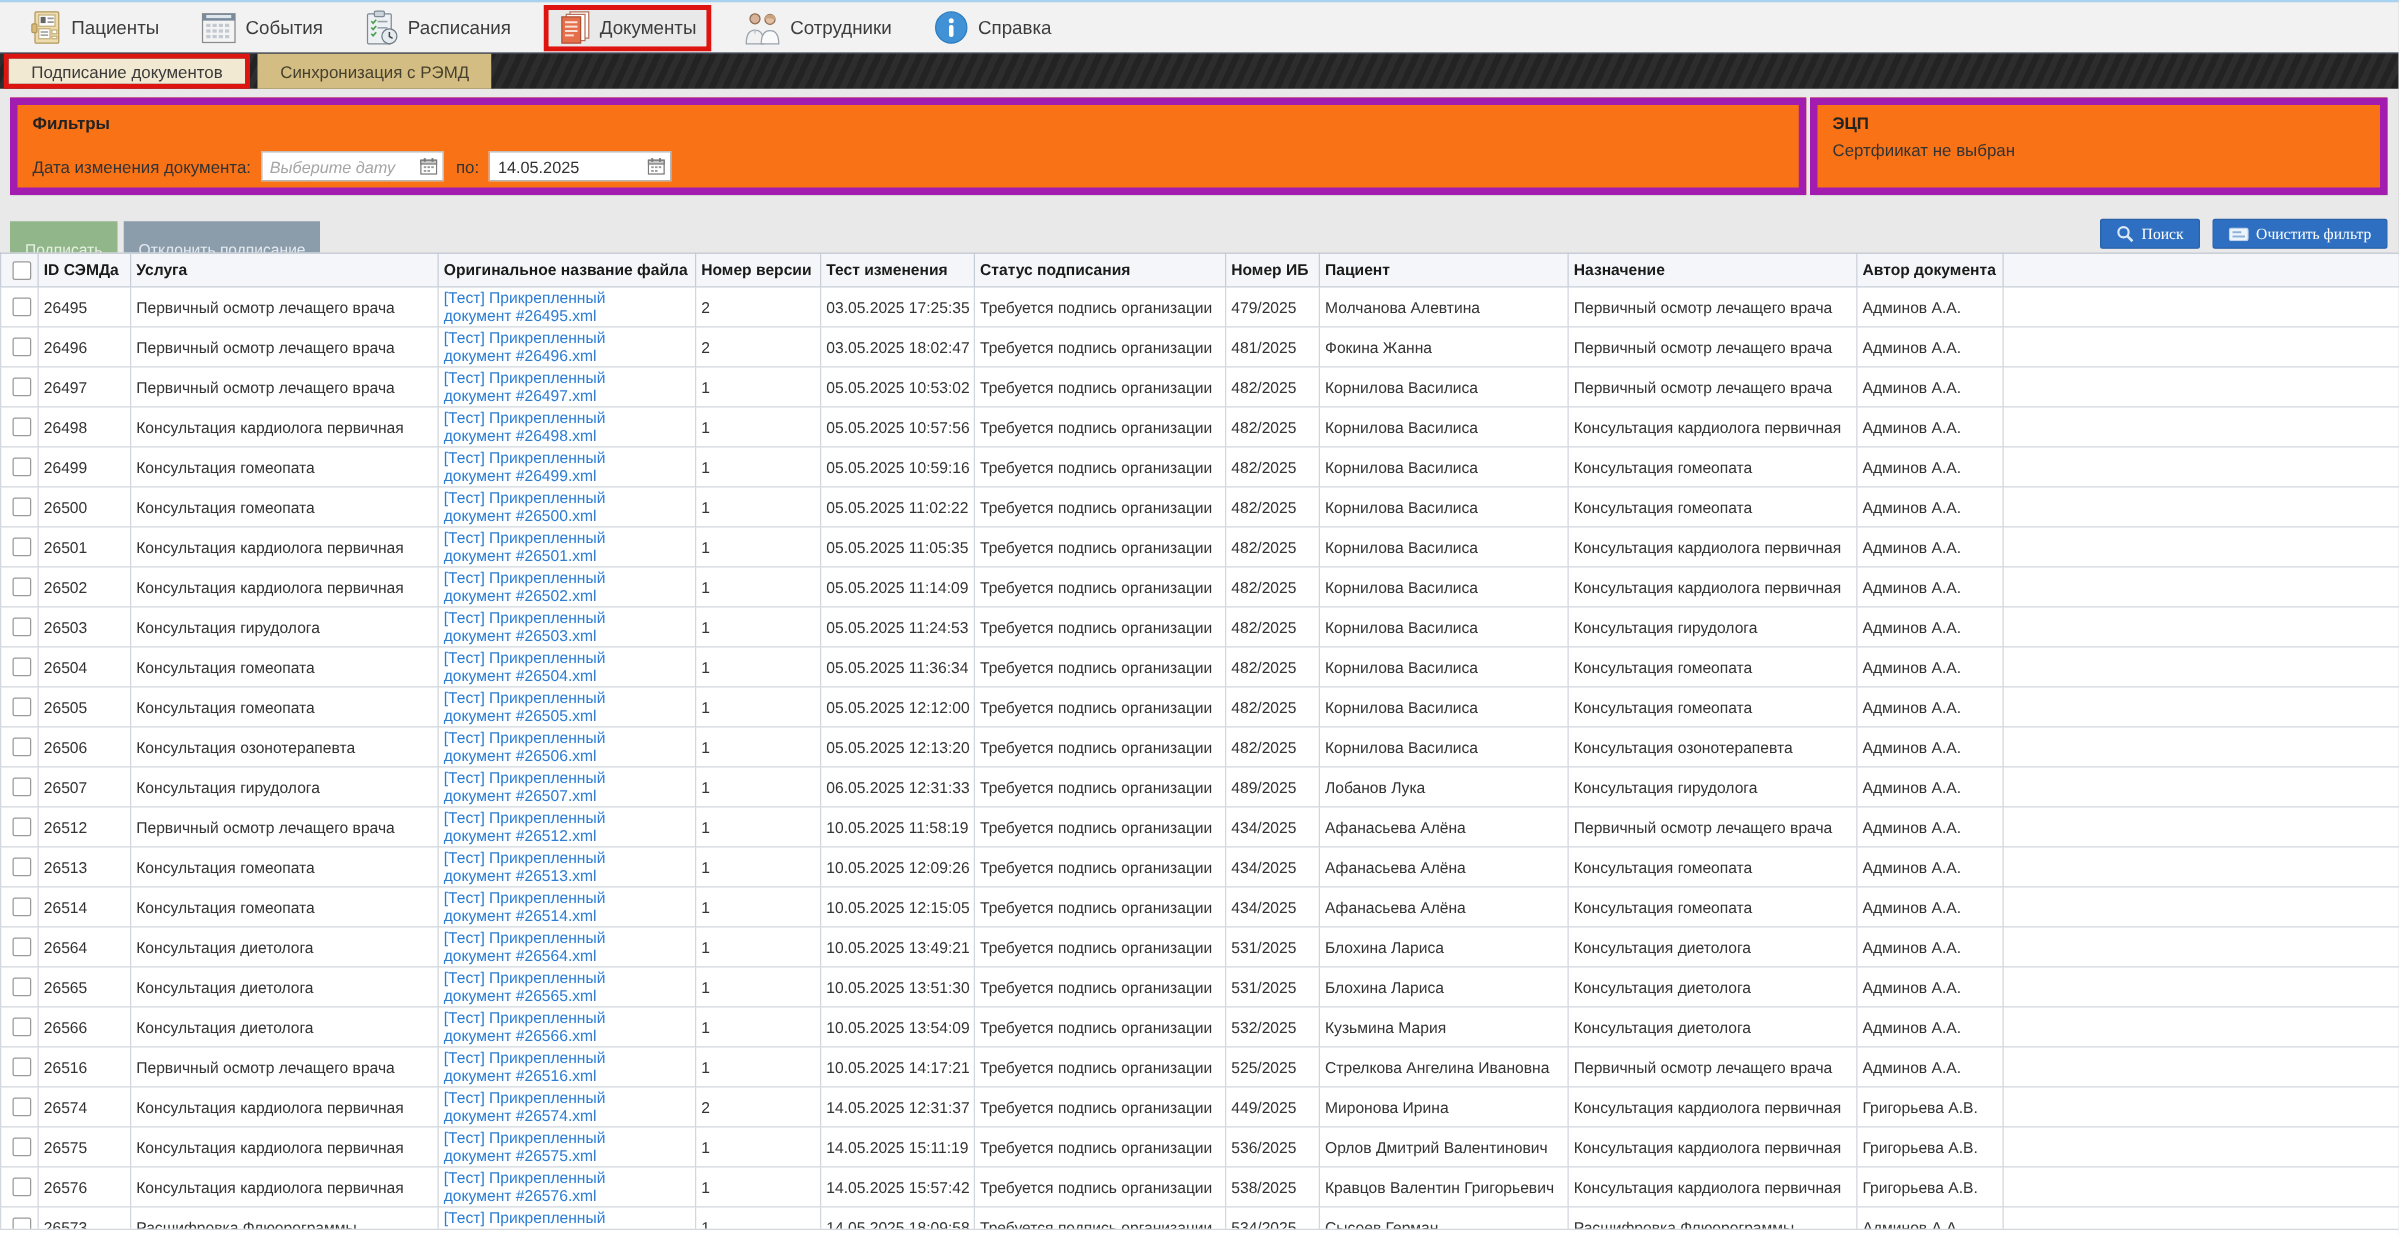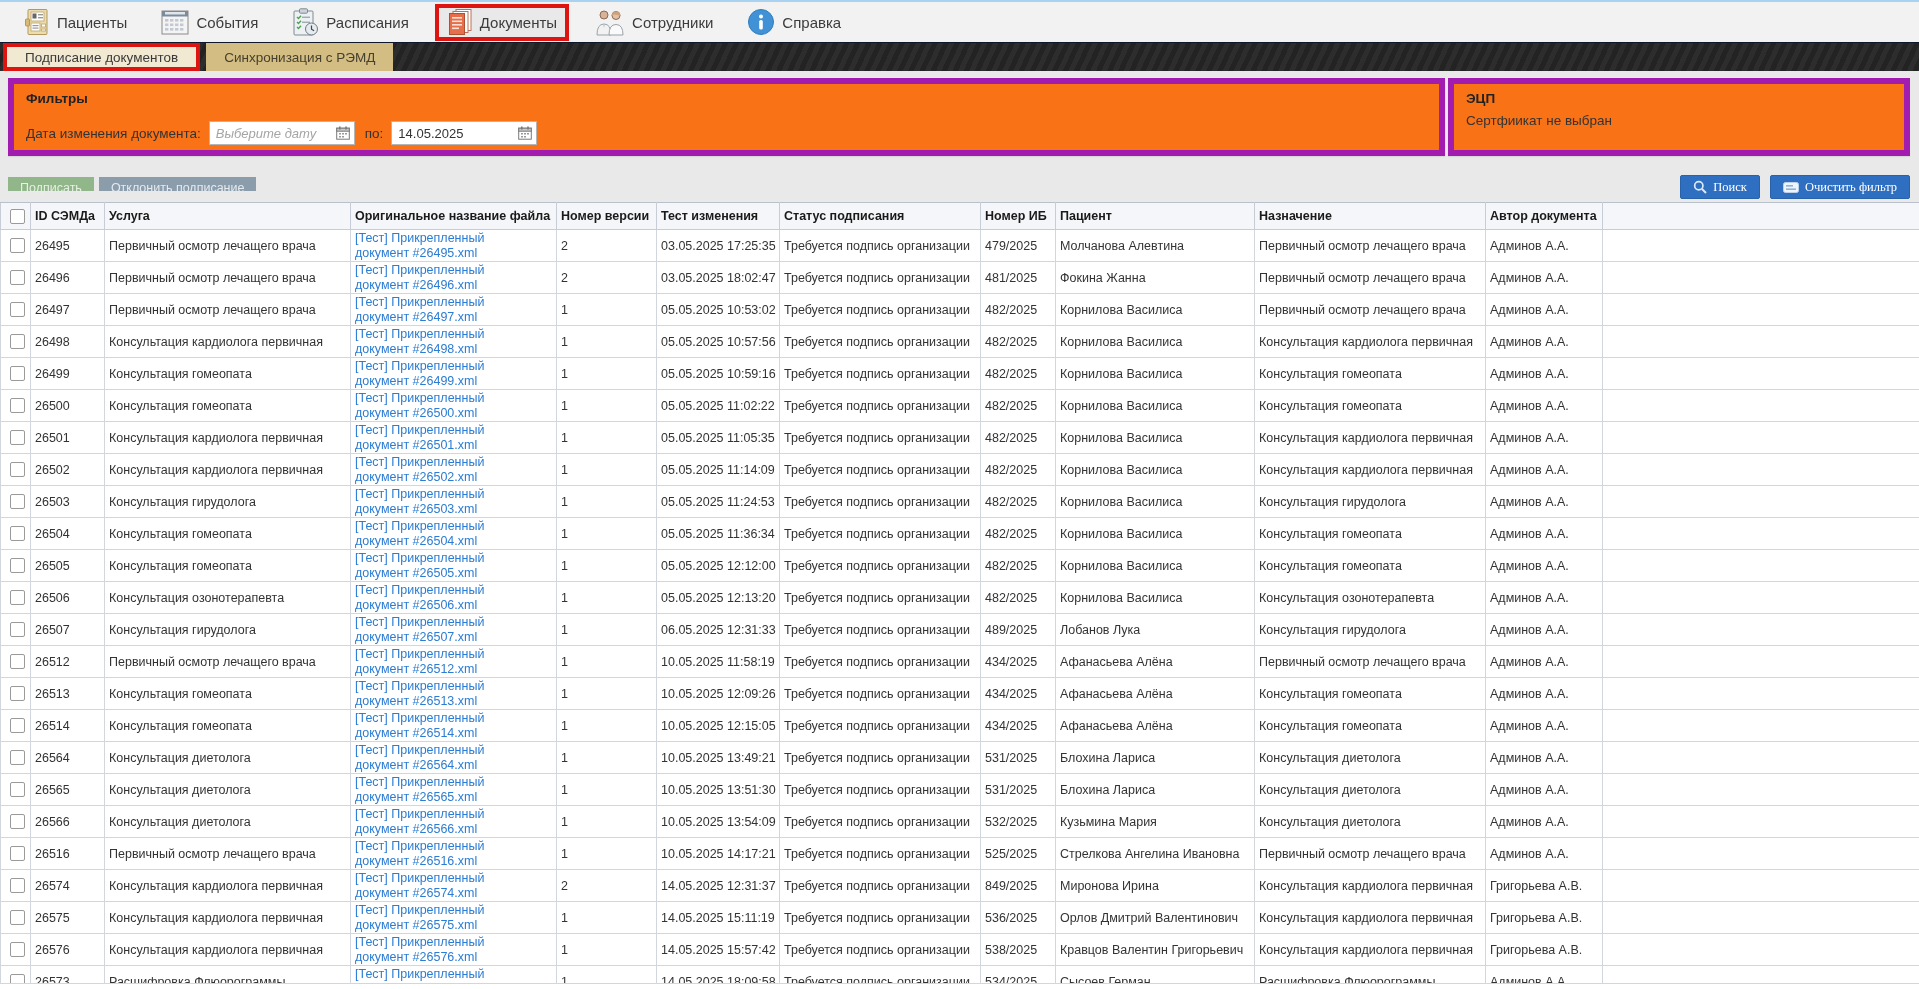--- a/index.html
+++ b/index.html
@@ -35,21 +35,21 @@
   .inp::placeholder{font-style:italic;color:#a5a5a5;}
   .cal-ico{position:absolute;right:5px;top:5px;}
   .lbl-to{margin-left:10px;}
   .ecp-status{position:absolute;left:12px;top:29px;font-size:13.5px;color:#333;}
   .ecp-btns{position:absolute;left:10px;top:50px;display:flex;gap:8px;width:442px;}
   .btn-cert{flex:1;height:25px;border:none;font-size:13.5px;font-family:"Liberation Sans",sans-serif;cursor:pointer;}
   .btn-cert.select{background:#4d7dad;color:#fff;}
   .btn-cert.reset{background:#c2c8d0;color:#969ea7;}
   
   .left-actions{position:absolute;left:8px;top:177px;display:flex;gap:5px;}
-  .btn-flat{height:14px;border:none;padding:4px 12px;font-size:12.5px;font-family:"Liberation Sans",sans-serif;}
+  .btn-flat{height:14px;border:none;padding:16px 12px;font-size:12.5px;font-family:"Liberation Sans",sans-serif;}
   .btn-sign{background:#91b689;color:#e7f0e3;}
   .btn-decline{background:#8b9cab;color:#e4eaf0;}
   .right-actions{position:absolute;right:9px;top:175px;display:flex;gap:10px;}
   .btn-blue{height:24px;background:#2e6fc2;border:1px solid #2a62aa;color:#fff;font-size:12.5px;
             font-family:Liberation Serif, serif;display:flex;align-items:center;gap:6px;
             padding:0 12px;border-radius:2px;cursor:pointer;}
   
   .tbl-wrap{position:absolute;left:0;top:202px;width:1919px;background:#fff;}
   table{border-collapse:collapse;table-layout:fixed;width:1919px;}
   th{height:26px;background:#f5f6f9;border:1px solid #c6cdd7;border-top-color:#b9c0ca;
@@ -567,21 +567,21 @@
           </tr>
           <tr>
             <td><span class="cb"></span></td>
             <td>26574</td>
             <td>Консультация кардиолога первичная</td>
             <td class="c-file"><a class="file-link">[Тест] Прикрепленный
 документ #26574.xml</a></td>
             <td>2</td>
             <td>14.05.2025 12:31:37</td>
             <td>Требуется подпись организации</td>
-            <td>849/2025</td>
+            <td>449/2025</td>
             <td>Миронова Ирина</td>
             <td>Консультация кардиолога первичная</td>
             <td>Григорьева А.В.</td>
             <td></td>
           </tr>
           <tr>
             <td><span class="cb"></span></td>
             <td>26575</td>
             <td>Консультация кардиолога первичная</td>
             <td class="c-file"><a class="file-link">[Тест] Прикрепленный

